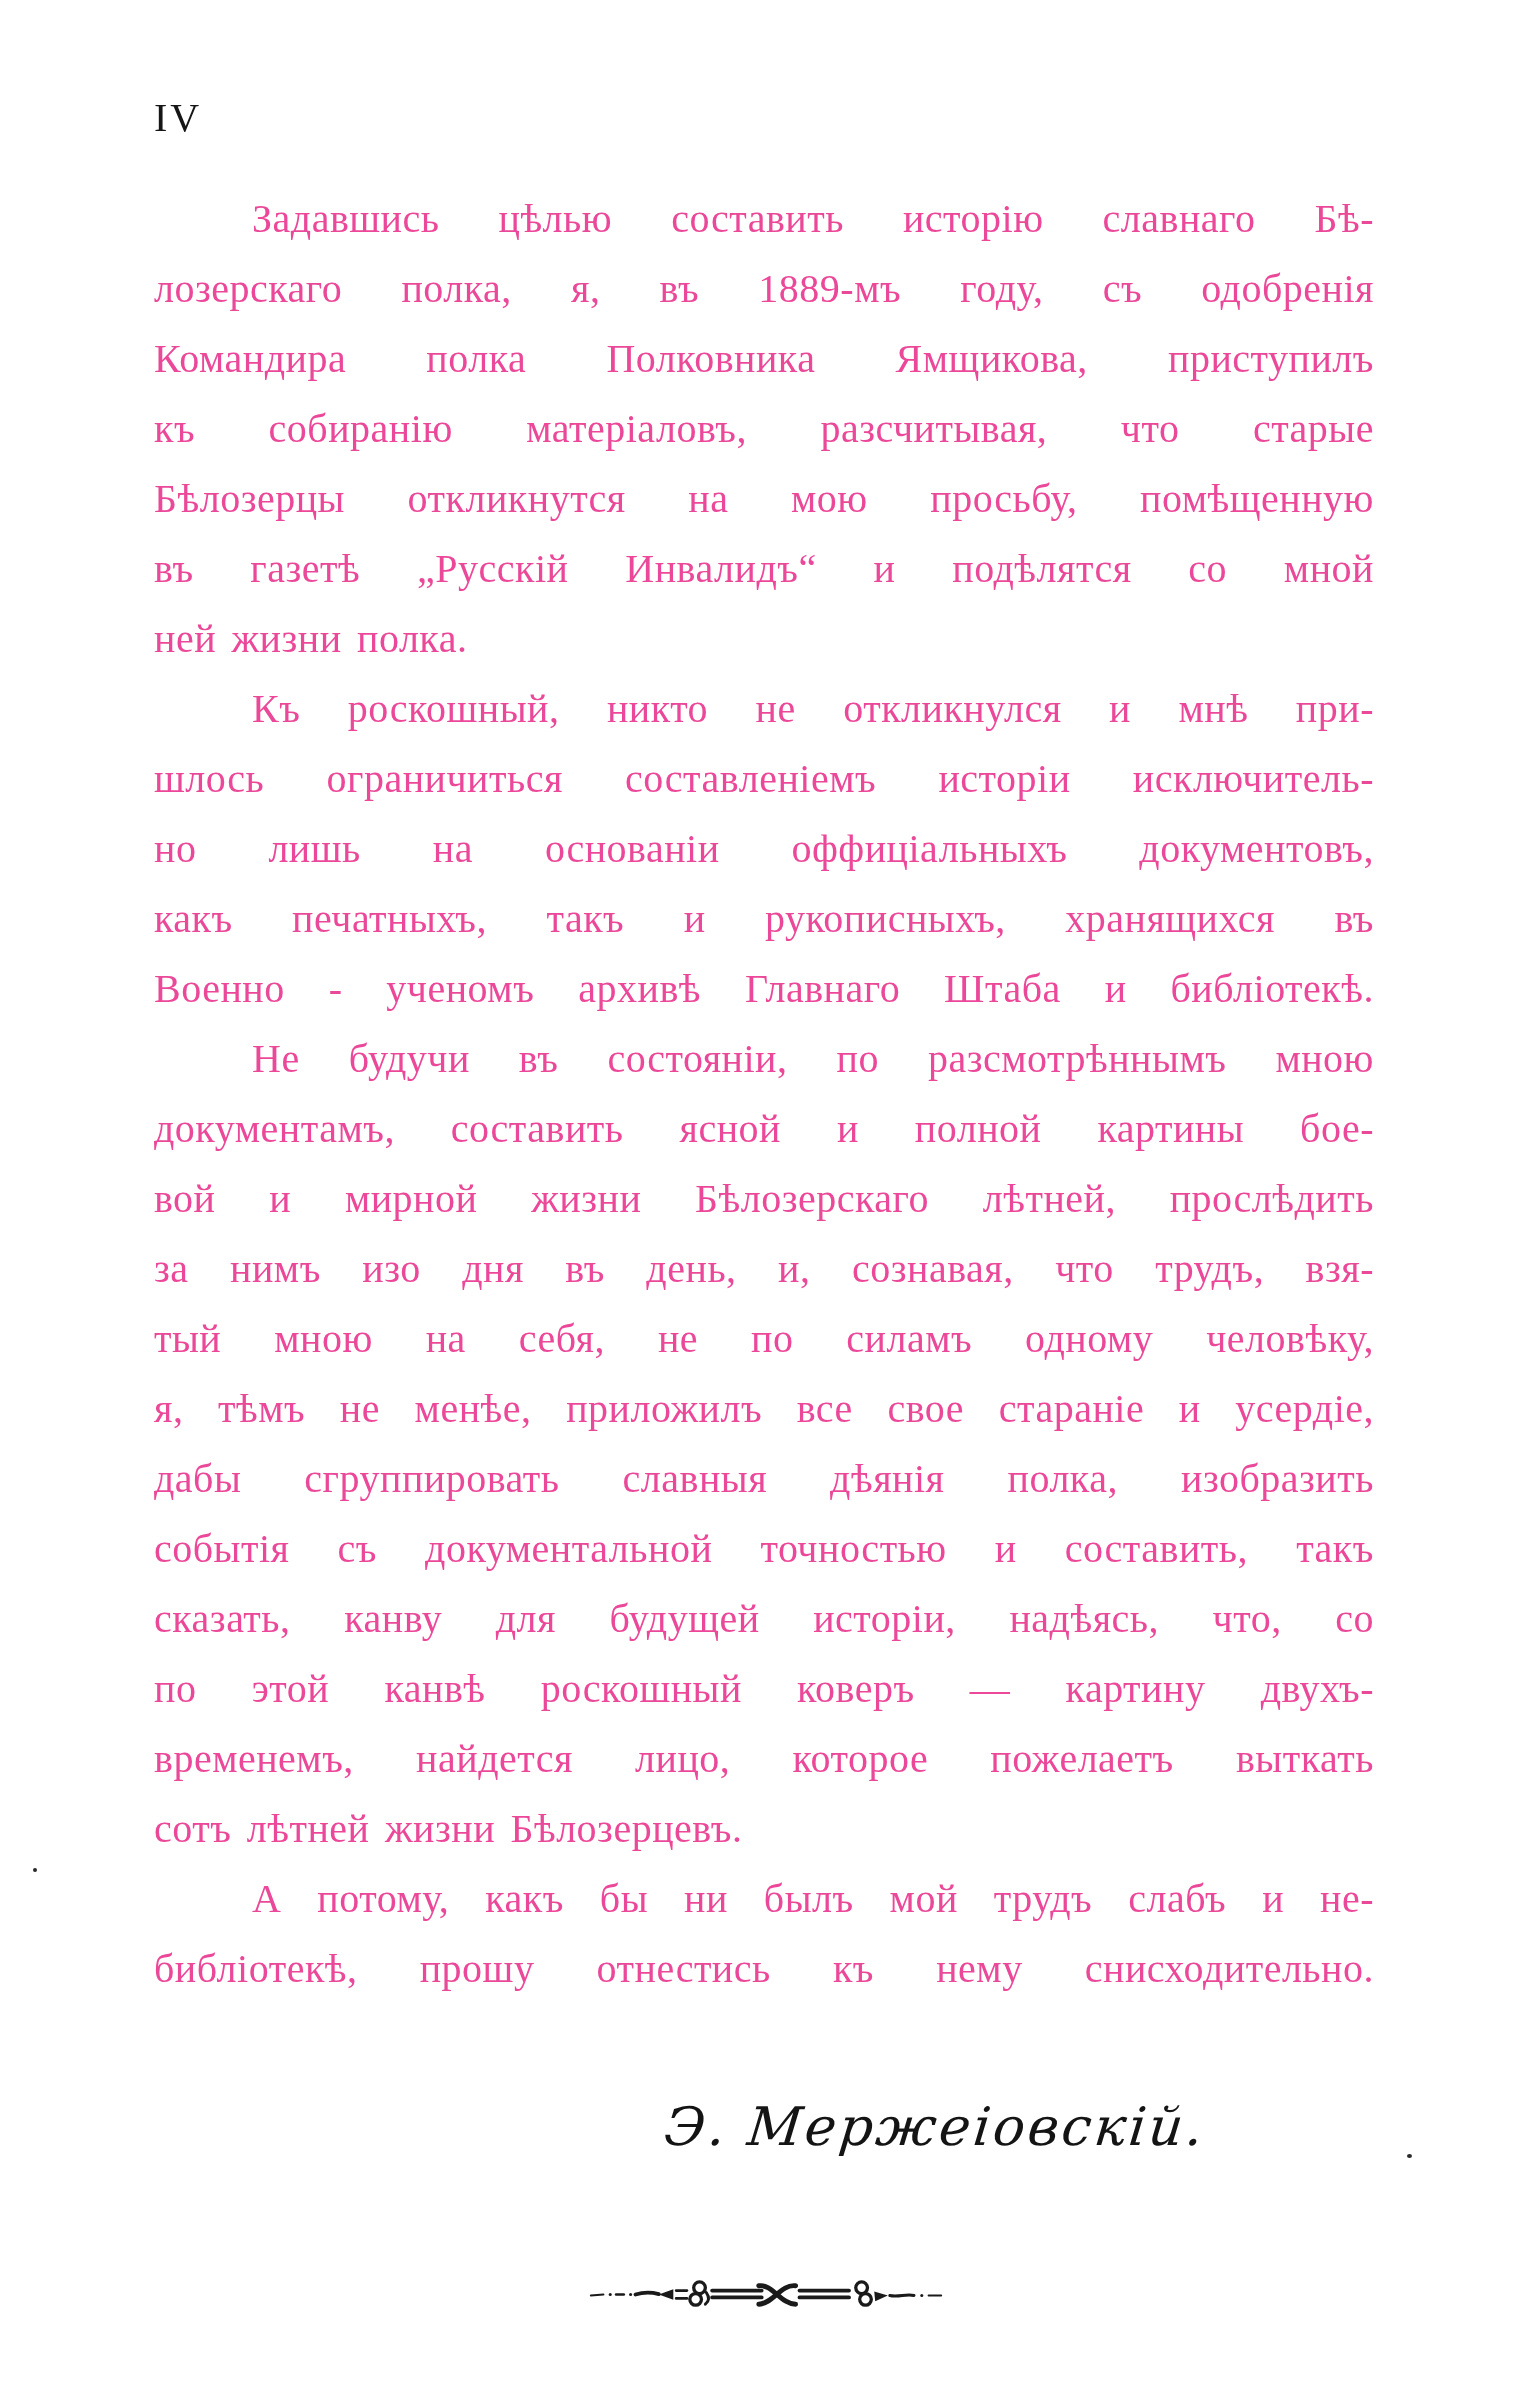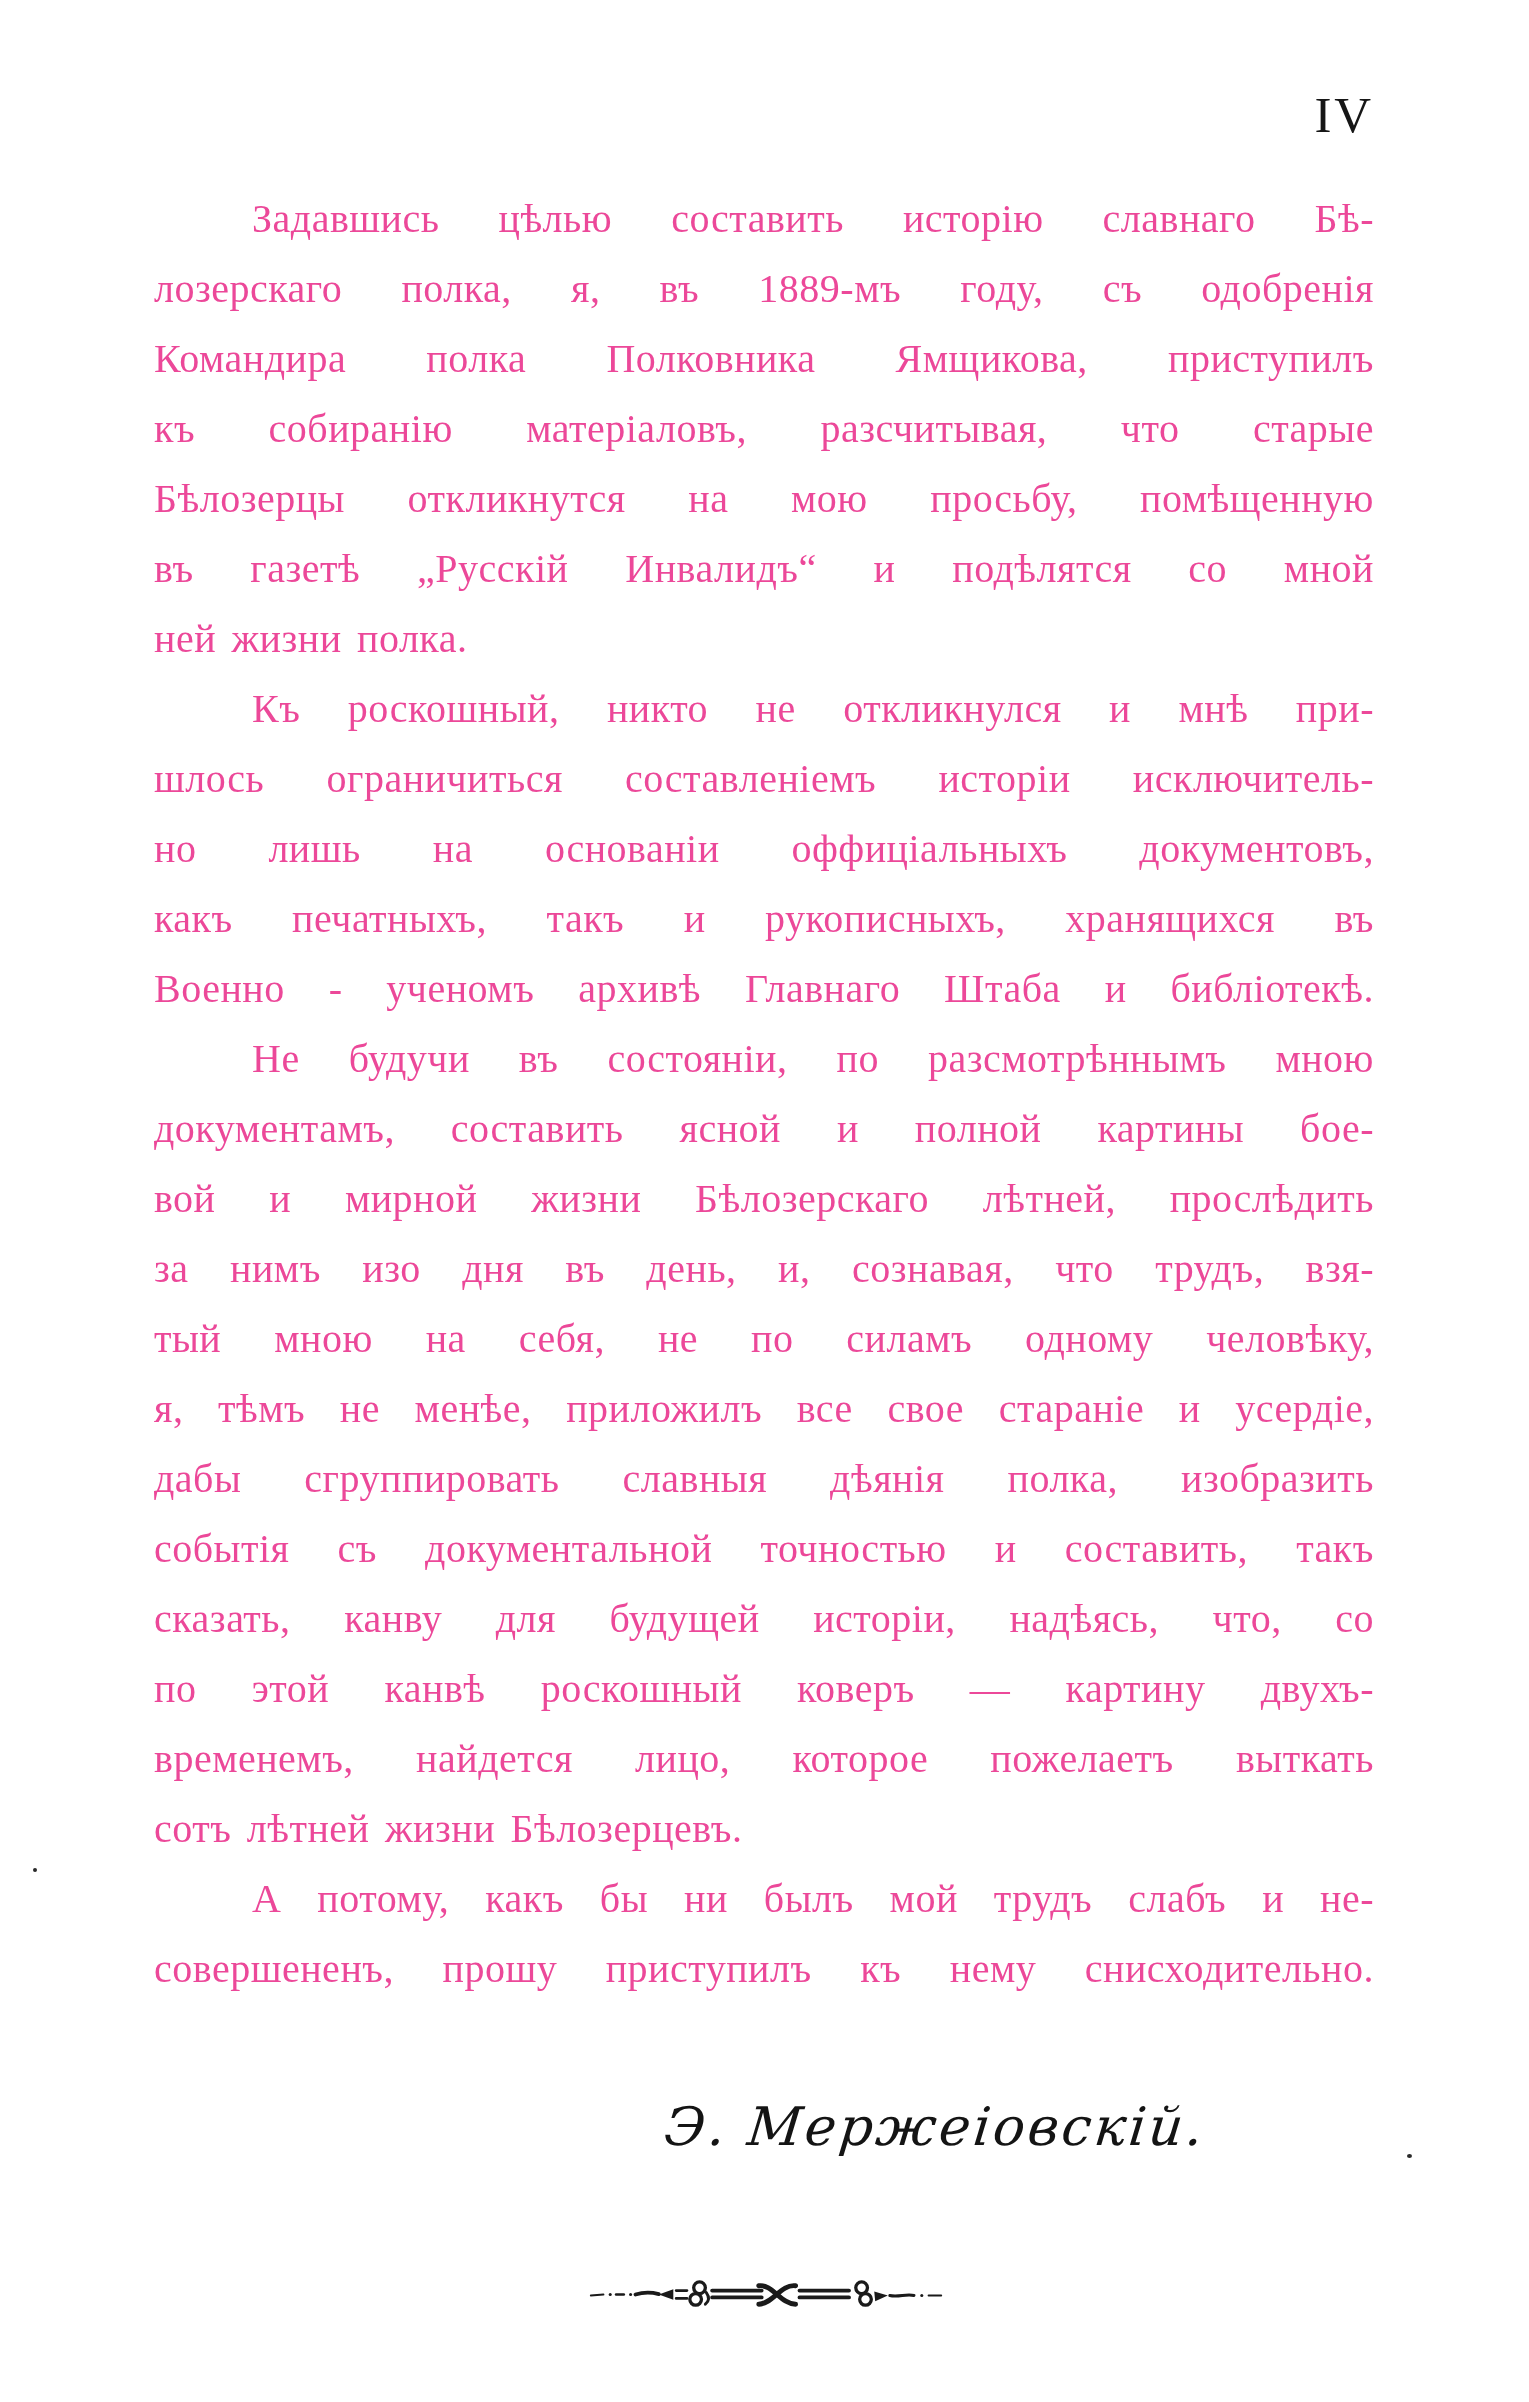--- a/index.html
+++ b/index.html
@@ -8,23 +8,23 @@
     background: #ffffff;
     position: relative;
     overflow: hidden;
     font-family: "Liberation Serif", "DejaVu Serif", serif;
     color: #1b1b1b;
   }
   .page { position: absolute; inset: 0; }
 
   .chapter-header {
     position: absolute;
-    top: 86px; left: 154px; width: 1220px;
-    text-align: right;
-    font-size: 51px;
+    top: 94px; left: 154px; width: 1220px;
+    text-align: left;
+    font-size: 40px;
     letter-spacing: 2.9px;
     color: #161616;
   }
 
   .textblock {
     position: absolute;
     top: 184px; left: 154px; width: 1220px;
   }
   .ln {
     height: 70px;
@@ -90,21 +90,21 @@
     <div class="ln j">тый мною на себя, не по силамъ одному человѣку,</div>
     <div class="ln j">я, тѣмъ не менѣе, приложилъ все свое стараніе и усердіе,</div>
     <div class="ln j">дабы сгруппировать славныя дѣянія полка, изобразить</div>
     <div class="ln j">событія съ документальной точностью и составить, такъ</div>
     <div class="ln j">сказать, канву для будущей исторіи, надѣясь, что, со</div>
     <div class="ln j">по этой канвѣ роскошный коверъ — картину двухъ-</div>
     <div class="ln j">временемъ, найдется лицо, которое пожелаетъ выткать</div>
     <div class="ln">сотъ лѣтней жизни Бѣлозерцевъ.</div>
 
     <div class="ln j ind">А потому, какъ бы ни былъ мой трудъ слабъ и не-</div>
-    <div class="ln j">совершененъ, прошу приступилъ къ нему снисходительно.</div>
+    <div class="ln j">библіотекѣ, прошу отнестись къ нему снисходительно.</div>
   </div>
 
   <div class="signature">Э. Мержеіовскій.</div>
 
   <div class="ornament">
     <svg width="363" height="33" viewBox="0 0 370 34" xmlns="http://www.w3.org/2000/svg">
       <g fill="none" stroke="#1a1a1a" stroke-linecap="round">
 
         <path d="M4 18 l13 -1" stroke-width="2"></path>
         <circle cx="24" cy="17" r="1.6" fill="#1a1a1a" stroke="none"></circle>

